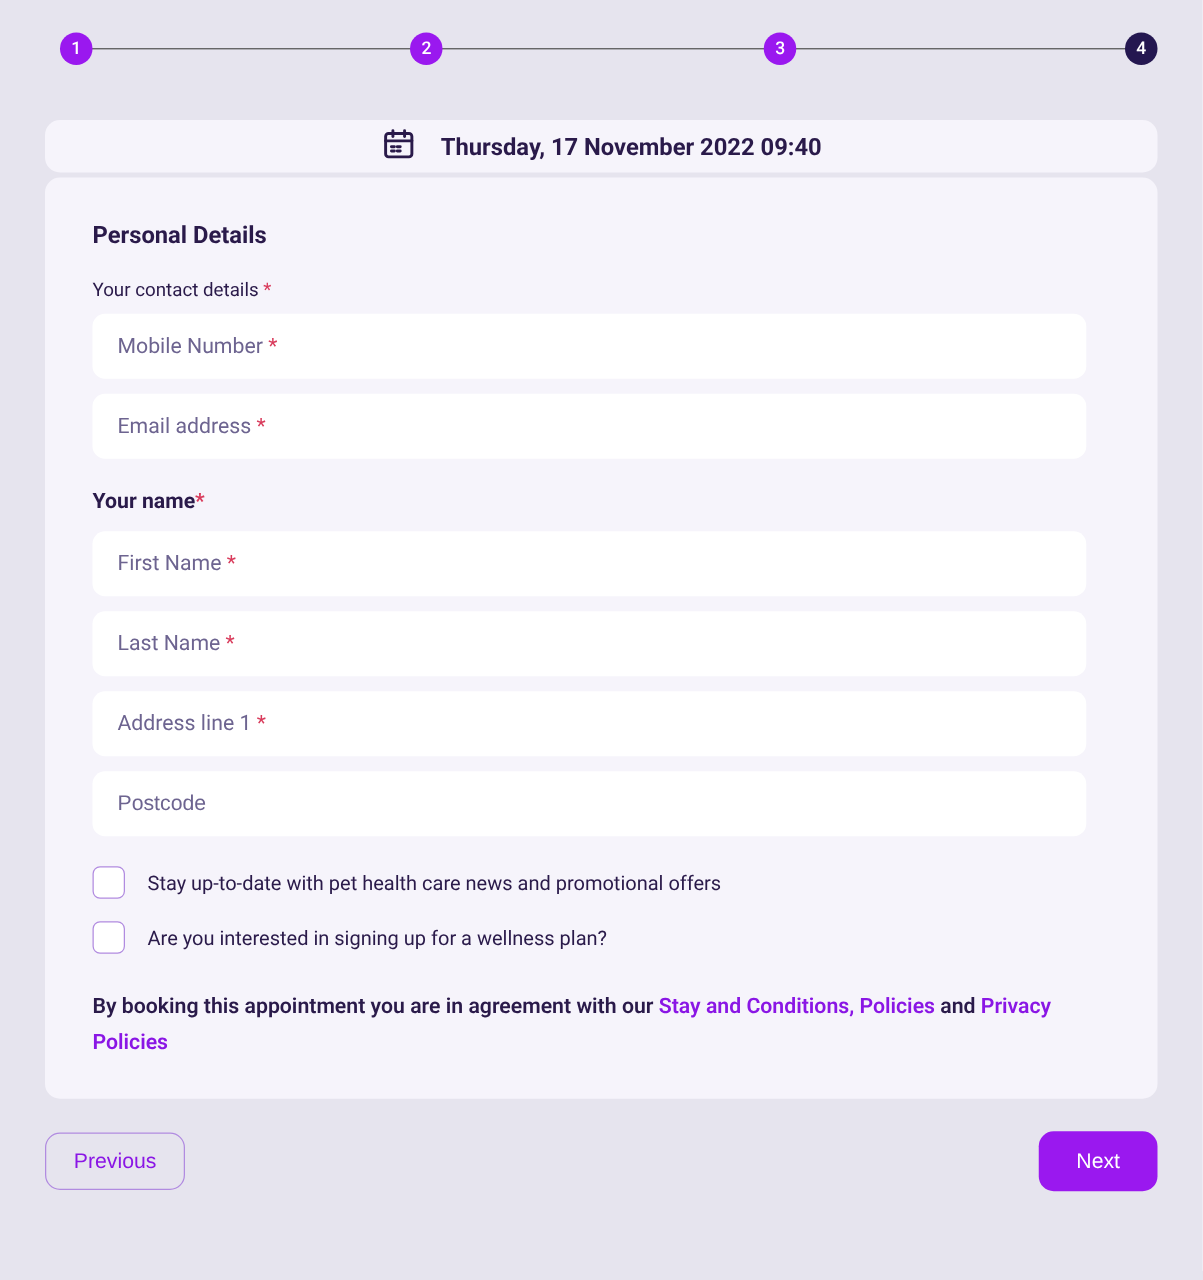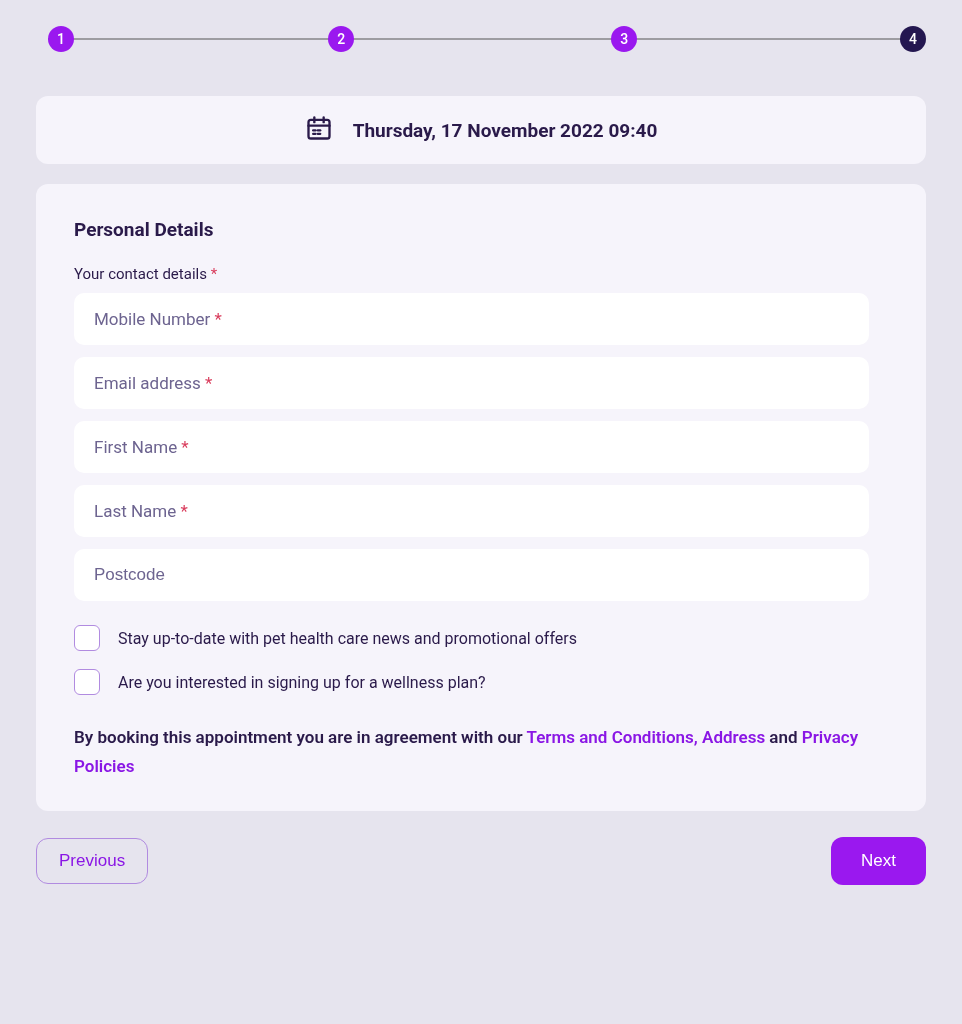--- a/index.html
+++ b/index.html
@@ -43,26 +43,26 @@
     cursor: pointer;
   }
   .step-1 { left: 12px; transform: none; background: #9a18ef; }
   .step-2 { left: 34.3%; background: #9a18ef; }
   .step-3 { left: 66.1%; background: #9a18ef; }
   .step-4 { right: 0; transform: none; background: #241750; }
   
   .date-banner {
     background: #f6f4fb;
     border-radius: 12px;
-    padding: 18px 20px;
+    padding: 5px 20px;
     display: flex;
     align-items: center;
     justify-content: center;
     gap: 20px;
-    margin-bottom: 20px;
+    margin-bottom: 4px;
   }
   .calendar-icon svg { stroke: #2a1a4a; }
   .date-text {
     font-size: 19px;
     font-weight: 700;
     color: #2a1a4a;
   }
   
   .card {
     background: #f6f4fb;
@@ -215,48 +215,55 @@
   <div class="field-wrap">
     <input class="field" type="text" style="">
     <span class="ph"><span>Mobile Number </span><span class="req">*</span></span>
   </div>
 
   <div class="field-wrap">
     <input class="field" type="text" style="">
     <span class="ph"><span>Email address </span><span class="req">*</span></span>
   </div>
 
+  <div class="label-strong">
+    <span>Your name</span><span class="req">*</span>
+  </div>
 
   <div class="field-wrap">
     <input class="field" type="text" style="">
     <span class="ph"><span>First Name </span><span class="req">*</span></span>
   </div>
 
   <div class="field-wrap">
     <input class="field" type="text" style="">
     <span class="ph"><span>Last Name </span><span class="req">*</span></span>
   </div>
 
+  <div class="field-wrap">
+    <input class="field" type="text" style="">
+    <span class="ph"><span>Address line 1 </span><span class="req">*</span></span>
+  </div>
 
 
   <div class="row2">
     <input class="field" type="text" placeholder="Postcode" style="">
   </div>
 
   <div class="checkbox-row">
     <div class="checkbox"></div>
     <span class="checkbox-label">Stay up-to-date with pet health care news and promotional offers</span>
   </div>
 
   <div class="checkbox-row">
     <div class="checkbox"></div>
     <span class="checkbox-label">Are you interested in signing up for a wellness plan?</span>
   </div>
 
   <div class="agreement">
-    <span>By booking this appointment you are in agreement with our </span><a>Terms and Conditions, Address</a><span> and </span><a>Privacy Policies</a>
+    <span>By booking this appointment you are in agreement with our </span><a>Stay and Conditions, Policies</a><span> and </span><a>Privacy Policies</a>
   </div>
 </div>
 
 <div class="footer">
   <button class="btn-prev">Previous</button>
   <button class="btn-next">Next</button>
 </div>
 
 </body></html>

